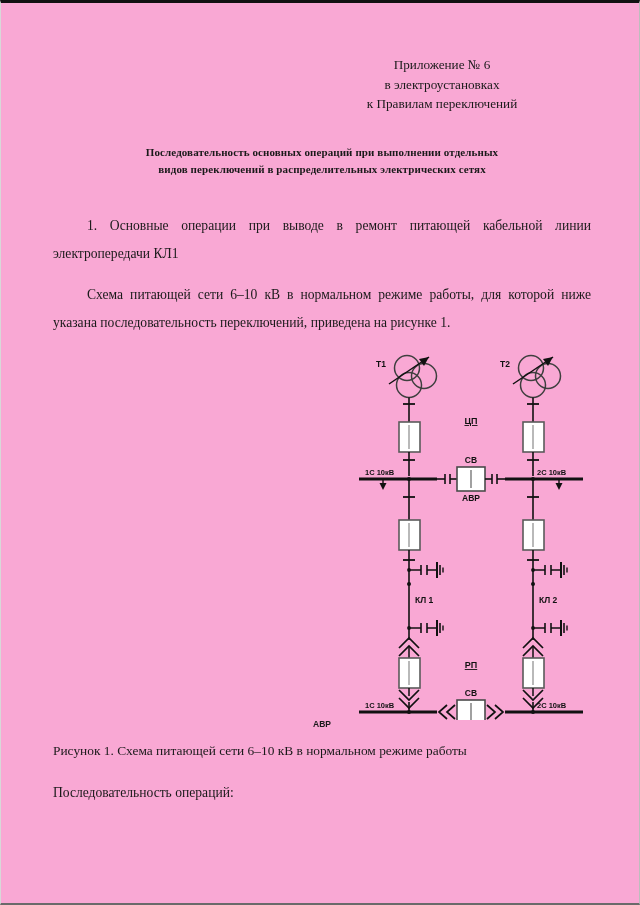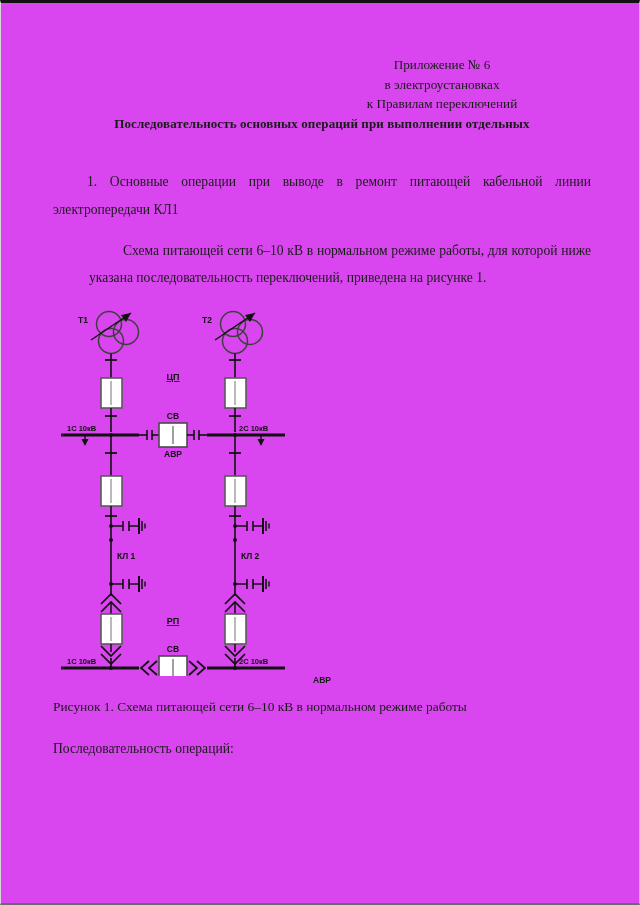--- a/index.html
+++ b/index.html
@@ -12,61 +12,62 @@
     position:relative;
   }
   .page{
     position:absolute;
     inset:0;
     box-sizing:border-box;
     border-top:3px solid #111111;
     border-left:1px solid #d8d8d8;
     border-right:1px solid #bdbdbd;
     border-bottom:2px solid #6a6a6a;
-    background:#d946ef;
+    background:#f9a8d4;
   }
   .content{
     position:absolute;
     left:52px; right:48px; top:0;
   }
 
   
   .doc-header{
     margin-top:52px;
     text-align:center;
     padding-left:240px;
     line-height:1.48;
     font-size:13.2px;
   }
   .doc-header div{white-space:nowrap;}
 
   
   .doc-title{
+    margin-top:30px;
     text-align:center;
     font-weight:bold;
-    font-size:13px;
+    font-size:11px;
     line-height:1.58;
     letter-spacing:0.1px;
   }
 
   
   .para{
     margin-top:34px;
     font-size:13.6px;
     line-height:2.02;
     text-align:justify;
     text-indent:34px;
   }
-  .para.tight{margin-top:14px;margin-left:36px;}
+  .para.tight{margin-top:14px;}
 
   
   .figure-wrap{
     margin-top:16px;
     display:flex;
-    justify-content:flex-start;
+    justify-content:flex-end;
   }
   svg.scheme{display:block;}
   .figcaption{
     margin-top:14px;
     text-align:left;
     font-size:13.4px;
   }
 
   .tail{
     margin-top:20px;
@@ -85,20 +86,21 @@
   <div class="content">
 
     <div class="doc-header">
       <div>Приложение № 6</div>
       <div>в электроустановках</div>
       <div>к Правилам переключений</div>
     </div>
 
     <div class="doc-title">
       <div>Последовательность основных операций при выполнении отдельных</div>
+      <div>видов переключений в распределительных электрических сетях</div>
     </div>
 
     <p class="para">1. Основные операции при выводе в ремонт питающей кабельной линии электропередачи КЛ1</p>
     <p class="para tight">Схема питающей сети 6–10 кВ  в нормальном режиме работы, для которой ниже указана последовательность переключений, приведена на рисунке 1.</p>
 
     <div class="figure-wrap">
       <svg class="scheme" width="240" height="368" viewBox="0 0 240 368">
 
         <defs>
 

